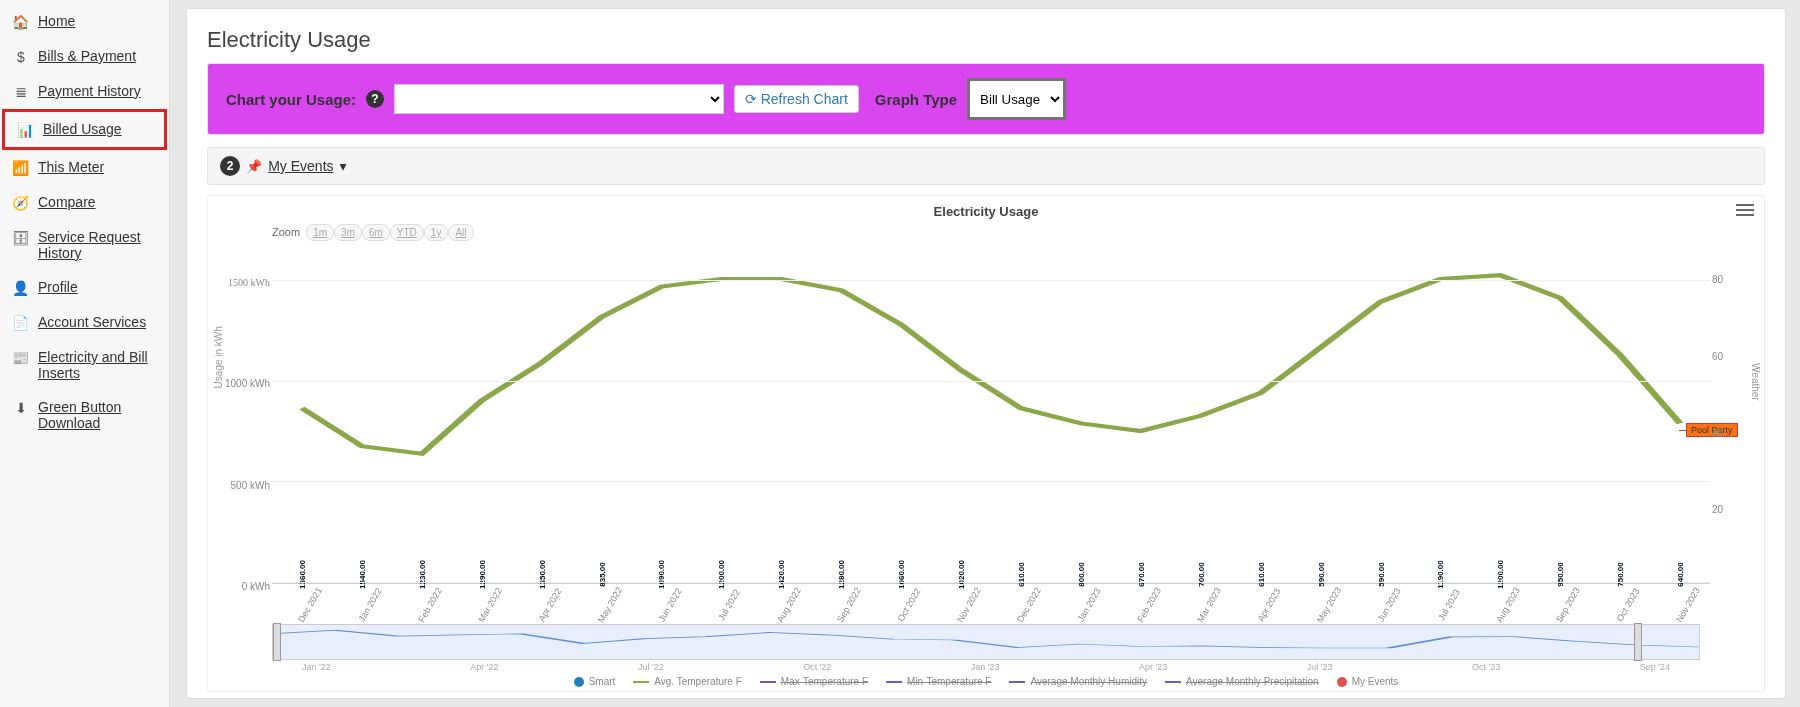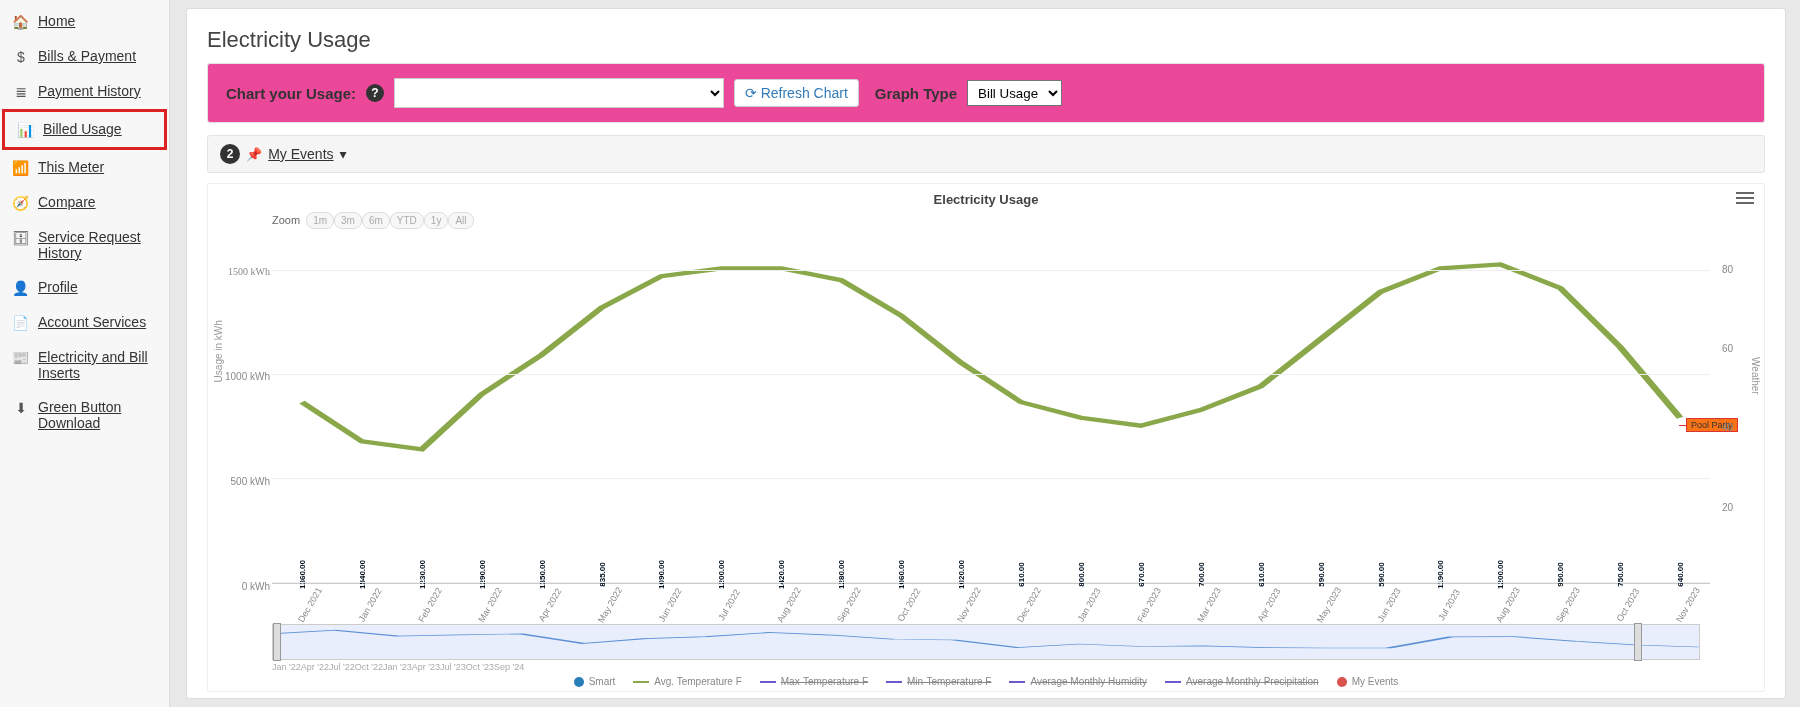--- a/index.html
+++ b/index.html
@@ -7,60 +7,60 @@
   .layout { display: flex; height: 100%; }
   .sidebar { width: 170px; background: #f7f7f7; border-right: 1px solid #ddd; padding-top: 4px; }
   .side-item { display: flex; align-items: flex-start; gap: 8px; padding: 9px 12px; color: #333; cursor: pointer; font-size: 14px; }
   .side-item .icon { width: 18px; text-align: center; color: #555; font-size: 14px; flex-shrink: 0; margin-top:1px;}
   .side-item .label { text-decoration: underline; }
   .side-active { border: 3px solid #d22; margin: 0 2px; }
   .main { flex: 1; padding: 8px 14px 8px 16px; overflow: hidden; }
   .panel { background: #fff; border: 1px solid #ddd; border-radius: 3px; padding: 18px 20px 6px 20px; height: 100%; display: flex; flex-direction: column; }
   h2 { font-weight: 400; font-size: 22px; margin-bottom: 10px; color: #444; }
   .desc { font-size: 14px; color: #444; margin-bottom: 14px; }
-  .toolbar { background: #ec4899; border: 1px solid #e3e3e3; border-radius: 3px; padding: 14px 18px; display: flex; align-items: center; gap: 10px; margin-bottom: 12px; }
+  .toolbar { background: #d946ef; border: 1px solid #e3e3e3; border-radius: 3px; padding: 14px 18px; display: flex; align-items: center; gap: 10px; margin-bottom: 12px; }
   .toolbar .lbl { font-weight: 700; font-size: 15px; }
   .help-icon { display:inline-flex; width:18px; height:18px; border-radius:50%; background:#333; color:#fff; align-items:center; justify-content:center; font-size:12px; font-weight:700;}
   .toolbar select.big { width: 330px; height: 30px; border:1px solid #ccc; background:#fff; }
   .btn-refresh { background:#fff; border:1px solid #ccc; border-radius:3px; padding:5px 10px; color:#337ab7; cursor:pointer; font-size:14px; }
   .graph-type-label { font-weight:700; font-size:15px; margin-left:6px;}
-  .toolbar select.small { height:26px; border:1px solid #737373; background:#fff; padding:0 6px;}
+  .toolbar select.small { height:42px; border:3px solid #737373; background:#fff; padding:0 6px;}
   .events-bar { background:#f5f5f5; border:1px solid #e3e3e3; border-radius:3px; padding:8px 12px; margin-bottom:10px; display:flex; align-items:center; gap:6px;}
   .events-badge{ width:20px; height:20px; border-radius:50%; background:#333; color:#fff; display:inline-flex; align-items:center; justify-content:center; font-size:12px; font-weight:700;}
   .pin-icon{ font-size:13px;}
   .events-link{ text-decoration:underline; cursor:pointer; font-size:14px;}
   .chart-card{ background:#fff; border:1px solid #eee; border-radius:2px; flex:1; position:relative; padding:8px 14px 4px 14px; display:flex; flex-direction:column; overflow:hidden;}
   .chart-title{ text-align:center; font-size:13px; color:#444; font-weight:700; margin-bottom:2px;}
   .chart-menu{ position:absolute; top:8px; right:10px; cursor:pointer; display:flex; flex-direction:column; gap:3px;}
   .chart-menu span{ width:18px; height:2px; background:#666; display:block;}
   .zoom-row{ display:flex; align-items:center; gap:6px; margin:2px 0 0 50px; }
   .zoom-row .zlabel{ font-size:11px; color:#666;}
-  .zoom-btn{ border:1px solid #ddd; background:#f7f7f7; color:#aaa; font-size:10px; padding:2px 6px; border-radius:8px; cursor:pointer;}
+  .zoom-btn{ border:1px solid #ddd; background:#f7f7f7; color:#aaa; font-size:10px; padding:2px 6px; border-radius:8px; cursor:pointer;text-decoration:underline;}
   .chart-body{ flex:1; display:flex; position:relative; min-height:0;}
   .y-axis-left{ width:50px; position:relative;}
   .y-axis-left .ylabel{ position:absolute; left:-4px; top:50%; transform:rotate(-90deg) translateX(50%); transform-origin:left center; font-size:10px; color:#999; white-space:nowrap;}
   .y-axis-left .tick{ position:absolute; right:2px; font-size:10px; color:#888; transform:translateY(50%);}
   .plot-area{ flex:1; position:relative; border-bottom:1px solid #ccc; margin-bottom:2px;}
   .plot-area .grid{ position:absolute; left:0; right:0; border-top:1px solid #eee;}
   .temp-line{ position:absolute; left:0; top:0; width:100%; height:100%; pointer-events:none;}
   .bars{ position:absolute; left:0; right:0; bottom:0; top:0; display:flex; align-items:flex-end;}
   .bar-wrap{ flex:1; display:flex; flex-direction:column; align-items:center; justify-content:flex-end; position:relative;}
   .bar{ width:60%; background:#2a7eb8; position:relative;}
   .bar .val{ position:absolute; left:50%; bottom:4px; transform:translateX(-50%) rotate(-90deg); transform-origin:center; font-size:8px; color:#012; font-weight:700; white-space:nowrap;}
   .x-labels{ display:flex; margin-left:50px; margin-right:40px;}
   .x-labels .xl{ flex:1; text-align:center; font-size:9px; color:#888; transform:rotate(-60deg) translateY(14px) translateX(-8px); transform-origin:center; white-space:nowrap;}
   .y-axis-right{ width:40px; position:relative;}
   .y-axis-right .ylabel-r{ position:absolute; right:-6px; top:50%; transform:rotate(90deg) translateX(-50%); transform-origin:right center; font-size:10px; color:#999; white-space:nowrap;}
-  .y-axis-right .tick-r{ position:absolute; left:2px; font-size:10px; color:#888; transform:translateY(50%);margin-left:10px;}
+  .y-axis-right .tick-r{ position:absolute; left:2px; font-size:10px; color:#888; transform:translateY(50%);}
   .annotation{ position:absolute; border:1px solid #d33; background:#f97316; color:#333; font-size:9px; padding:1px 4px; white-space:nowrap;}
   .annotation::before{ content:""; position:absolute; left:-8px; top:50%; width:8px; height:1px; background:#d33;}
   .navigator{ height:36px; margin:28px 50px 2px 50px; background:#e8eefb; border:1px solid #ccc; position:relative;}
   .navigator svg{ width:100%; height:100%; display:block;}
   .nav-handle{ position:absolute; top:-2px; bottom:-2px; width:8px; background:#ddd; border:1px solid #999;}
-  .nav-labels{ display:flex; margin:0 50px; font-size:9px; color:#aaa;}
+  .nav-labels{ display:flex; margin:0 80px; justify-content:space-between; font-size:9px; color:#aaa;gap:48px;}
   .legend{ display:flex; justify-content:center; gap:18px; margin-top:4px; flex-wrap:wrap; }
   .legend .item{ display:flex; align-items:center; gap:5px; font-size:10px; color:#888;}
   .swatch{ width:10px; height:10px; border-radius:50%;}
   .line-sw{ width:16px; height:2px;}
   .disabled-legend{ text-decoration:line-through; color:#bbb;}
 </style>
 </head>
 <body>
 
 <div class="layout">

